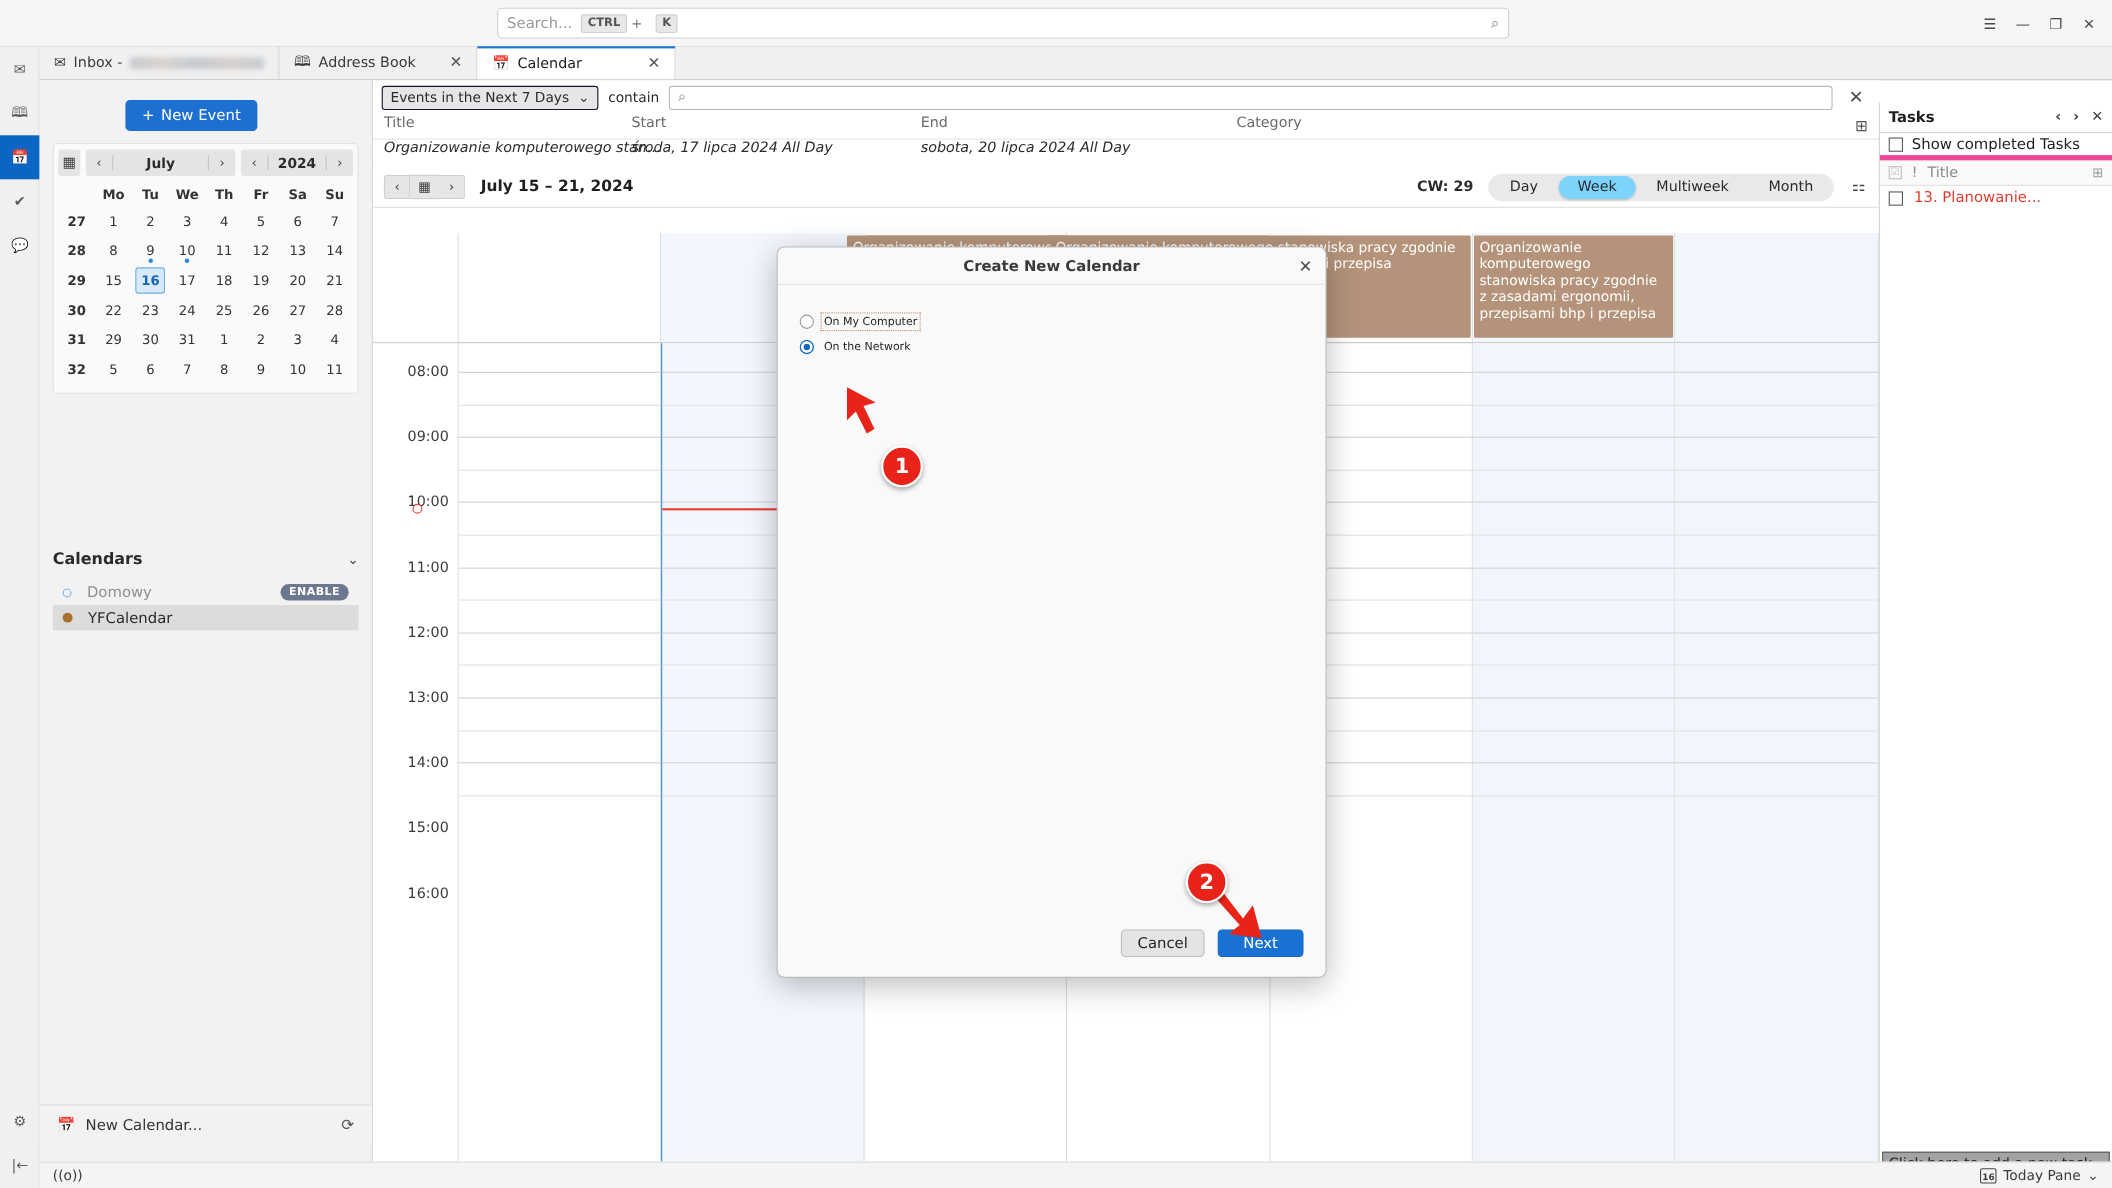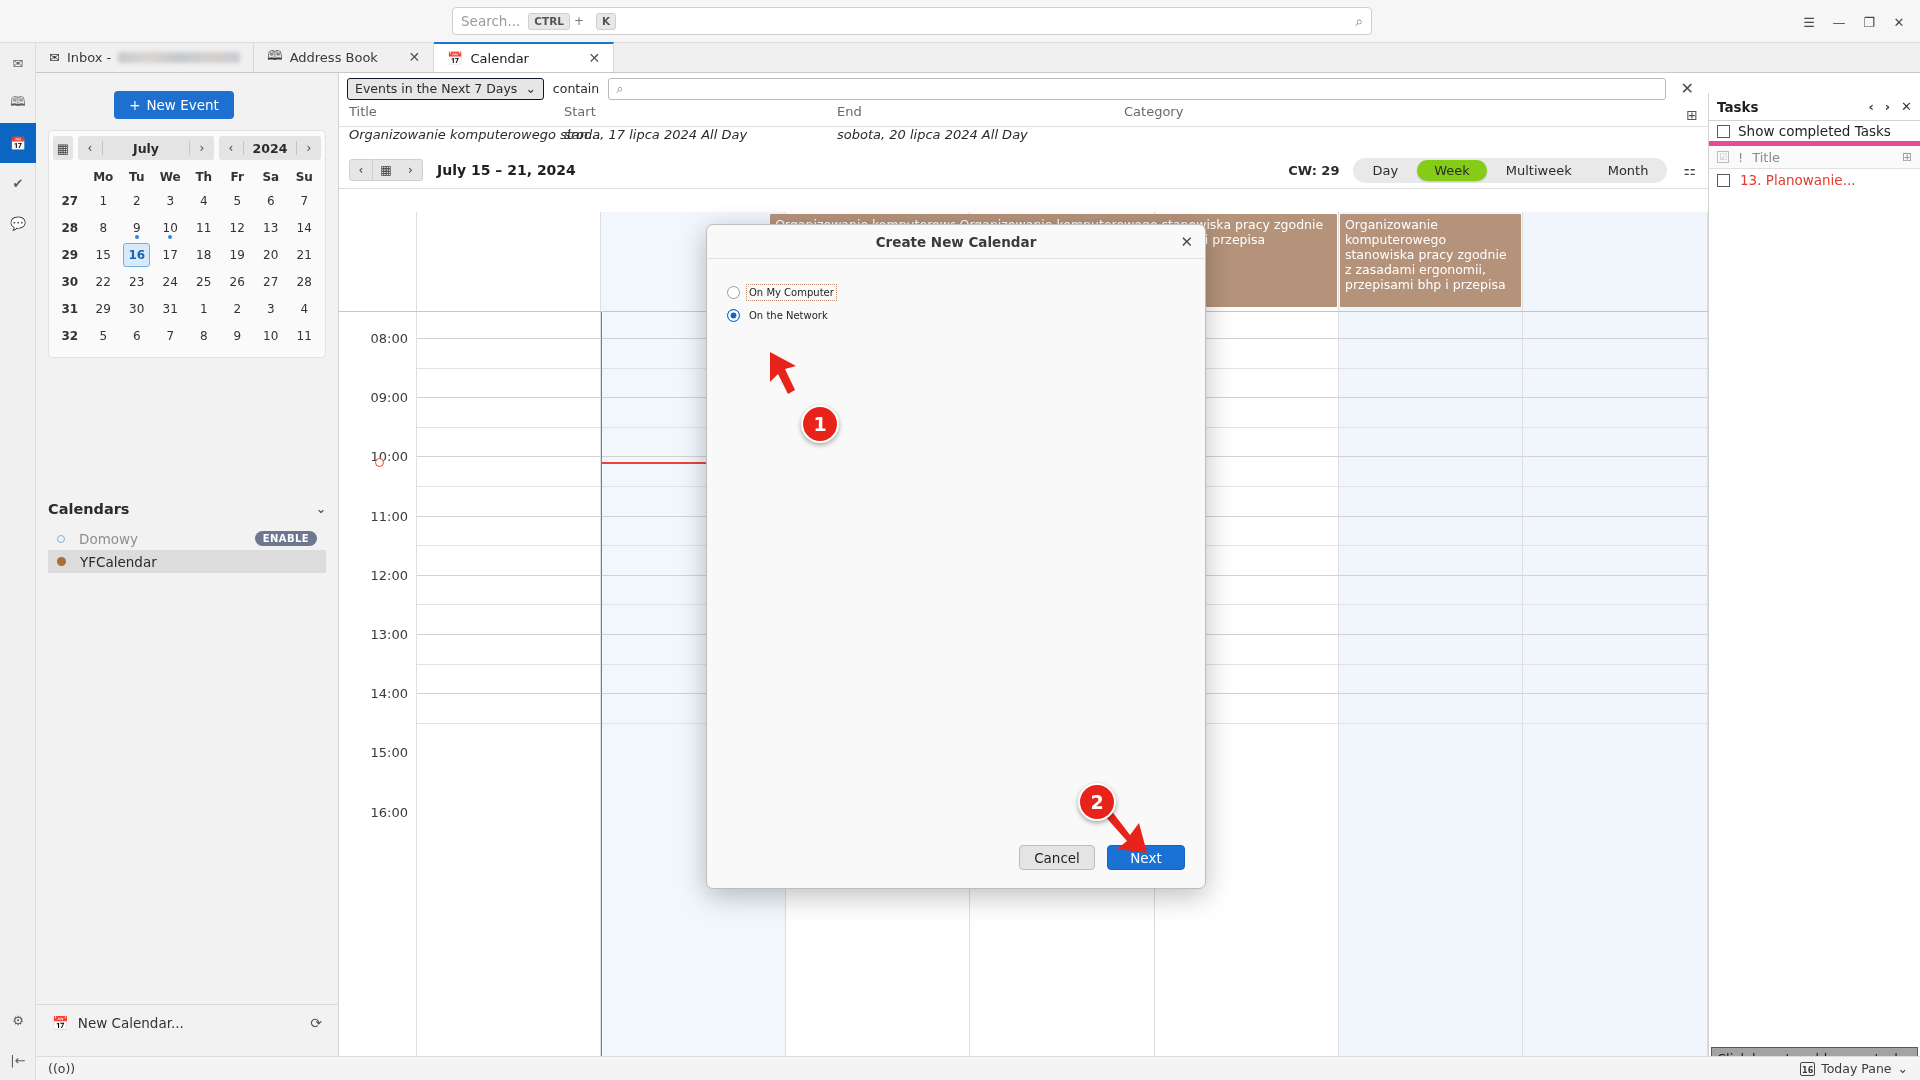--- a/index.html
+++ b/index.html
@@ -181,21 +181,21 @@
     position: absolute; left: 339px; top: 104px; width: 1369px; height: 23px;
     background: #fff; border-bottom: 1px solid #e0e0e0;
     font-size: 13px; color: #6a6a6a;
   }
   .evlist-row {
     position: absolute; left: 339px; top: 127px; width: 1369px; height: 24px;
     background: #fff; font-size: 13px; color: #2b2b2b; font-style: italic;
   }
   .col-title { position: absolute; left: 10px; width: 255px;
     white-space: nowrap; overflow: hidden; text-overflow: ellipsis; }
-  .col-start { position: absolute; left: 225px; }
+  .col-start { position: absolute; left: 235px; }
   .col-end   { position: absolute; left: 498px; }
   .col-cat   { position: absolute; left: 785px; }
   .evlist-gear { position: absolute; right: 10px; top: 3px; color: #555; font-size: 14px; }
 
   
   .weeknav {
     position: absolute; left: 339px; top: 152px; width: 1369px; height: 37px;
     background: #fff; border-bottom: 1px solid #dddddd;
     display: flex; align-items: center; padding: 0 10px;
   }
@@ -212,21 +212,21 @@
     margin-left: 14px; font-size: 14px; font-weight: bold; color: #1f1f1f;
   }
   .cw { margin-left: auto; font-size: 13px; font-weight: bold; color: #2b2b2b; text-align: center; }
   .segwrap {
     margin-left: 14px; background: #e9e9e9; border-radius: 13px;
     display: flex; align-items: center; padding: 2px; gap: 2px;
   }
   .seg {
     padding: 3px 17px; font-size: 13px; color: #2b2b2b; border-radius: 11px;
   }
-  .seg.active { background: #84cc16; box-shadow: 0 1px 2px rgba(0,0,0,.18); }
+  .seg.active { background: #7dd3fc; box-shadow: 0 1px 2px rgba(0,0,0,.18); }
   .weeknav-opt { margin-left: 16px; margin-right: 2px; color: #444; font-size: 14px; }
 
   
   .weekgrid {
     position: absolute; left: 339px; top: 189px; width: 1369px; height: 869px;
     background: #fff; overflow: hidden;
   }
   .wg-headrow {
     position: absolute; left: 0; top: 0; width: 1369px; height: 23px;
     display: flex; border-bottom: 1px solid #c6c6c6;

